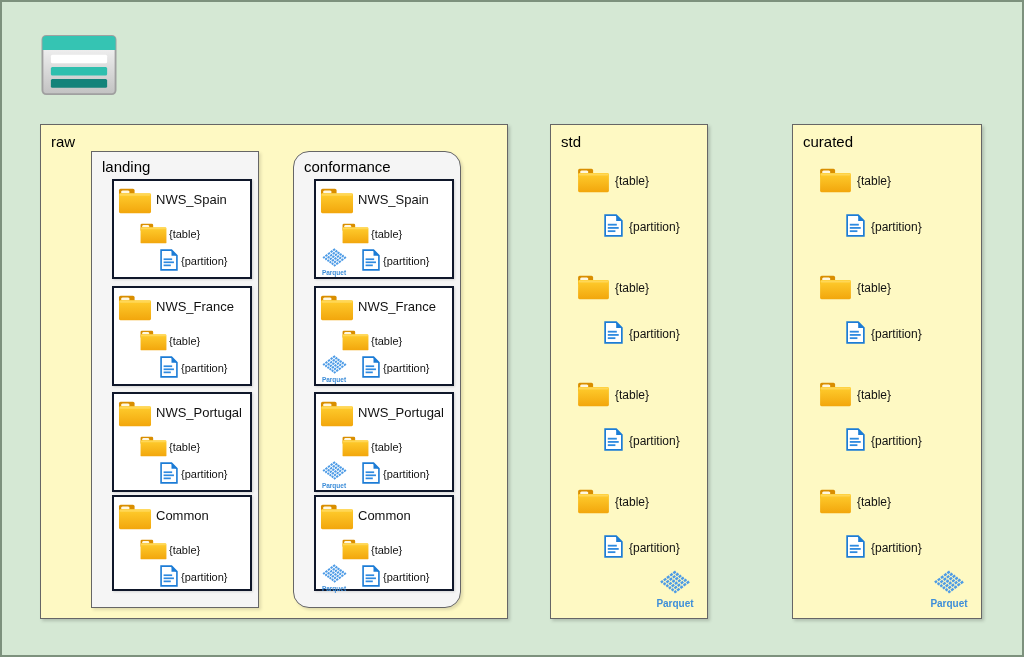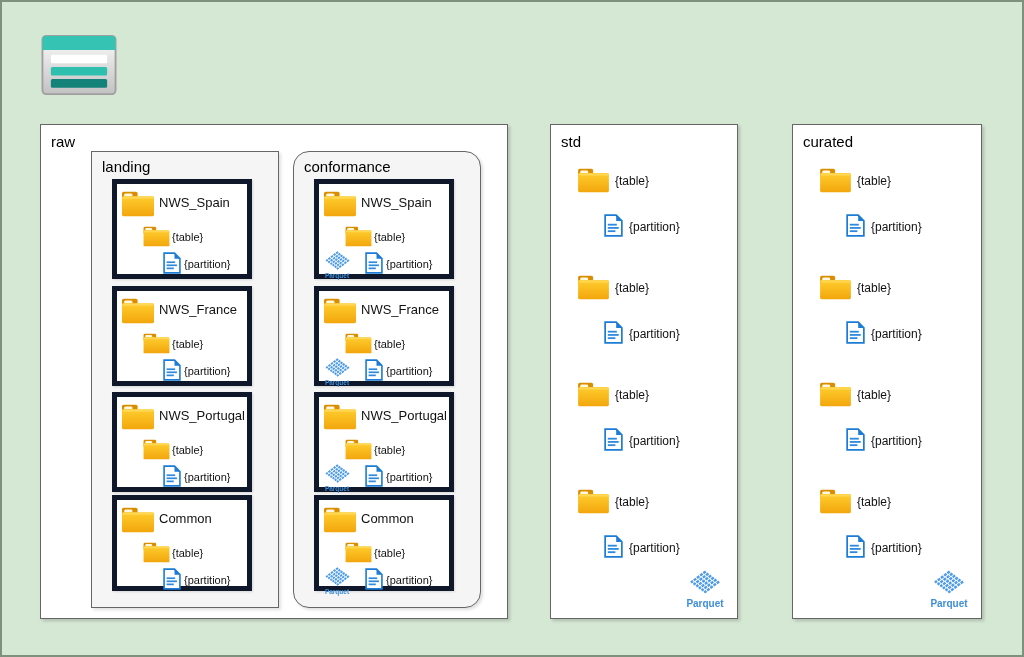--- a/index.html
+++ b/index.html
@@ -10,41 +10,41 @@
   }
   
   .logo{position:absolute; left:38px; top:33px; width:78px; height:60px;}
   .logo svg{width:100%; height:100%; display:block;}
   .app-title{
     position:absolute; left:140px; top:52px; font-size:27px; font-weight:bold;
     color:#000; letter-spacing:0.5px;
   }
   
   .container{
-    position:absolute; background:#ffffff; border:1px solid #666666;
+    position:absolute; background:#fef9c3; border:1px solid #666666;
     box-shadow:2px 2px 3px rgba(0,0,0,0.18); box-sizing:border-box;
   }
   .container.raw{left:38px; top:122px; width:468px; height:495px;}
-  .container.std{left:548px; top:122px; width:188px; height:495px;}
+  .container.std{left:548px; top:122px; width:158px; height:495px;}
   .container.curated{left:790px; top:122px; width:190px; height:495px;}
   .container-label{
     position:absolute; left:10px; top:8px; font-size:15px; color:#000;
   }
   
   .group{
-    position:absolute; top:26px; width:188px; height:457px; box-sizing:border-box;
+    position:absolute; top:26px; width:168px; height:457px; box-sizing:border-box;
     background:#f5f5f5; border:1px solid #666666; box-shadow:2px 2px 3px rgba(0,0,0,0.12);
   }
   .group.landing{left:50px;}
   .group.conformance{left:252px;border-radius:16px;}
   .group-label{position:absolute; left:10px; top:6px; font-size:15px; color:#000;}
   
   .node{
     position:absolute; left:20px; width:140px; height:100px; box-sizing:border-box;
-    background:#ffffff; border:5px solid #0f172a; box-shadow:1px 1px 2px rgba(0,0,0,0.12);padding-left:24px;
+    background:#ffffff; border:2px solid #0f172a; box-shadow:1px 1px 2px rgba(0,0,0,0.12);padding-left:24px;
   }
   .node .n-folder{position:absolute; left:4px; top:7px; width:34px; height:26px;}
   .node .n-name{position:absolute; left:42px; top:11px; font-size:13px; color:#111;}
   .node .t-folder{position:absolute; left:26px; top:42px; width:27px; height:21px;}
   .node .t-label{position:absolute; left:55px; top:47px; font-size:11px; color:#111;}
   .node .p-doc{position:absolute; left:46px; top:68px; width:18px; height:22px;}
   .node .p-label{position:absolute; left:67px; top:74px; font-size:11px; color:#111;}
   .node .p-parquet{position:absolute; left:4px; top:66px; width:28px; text-align:center;}
   .node .p-parquet svg{width:27px; height:21px; display:block; margin:0 auto;}
   .node .p-parquet .pq-mini-caption{

